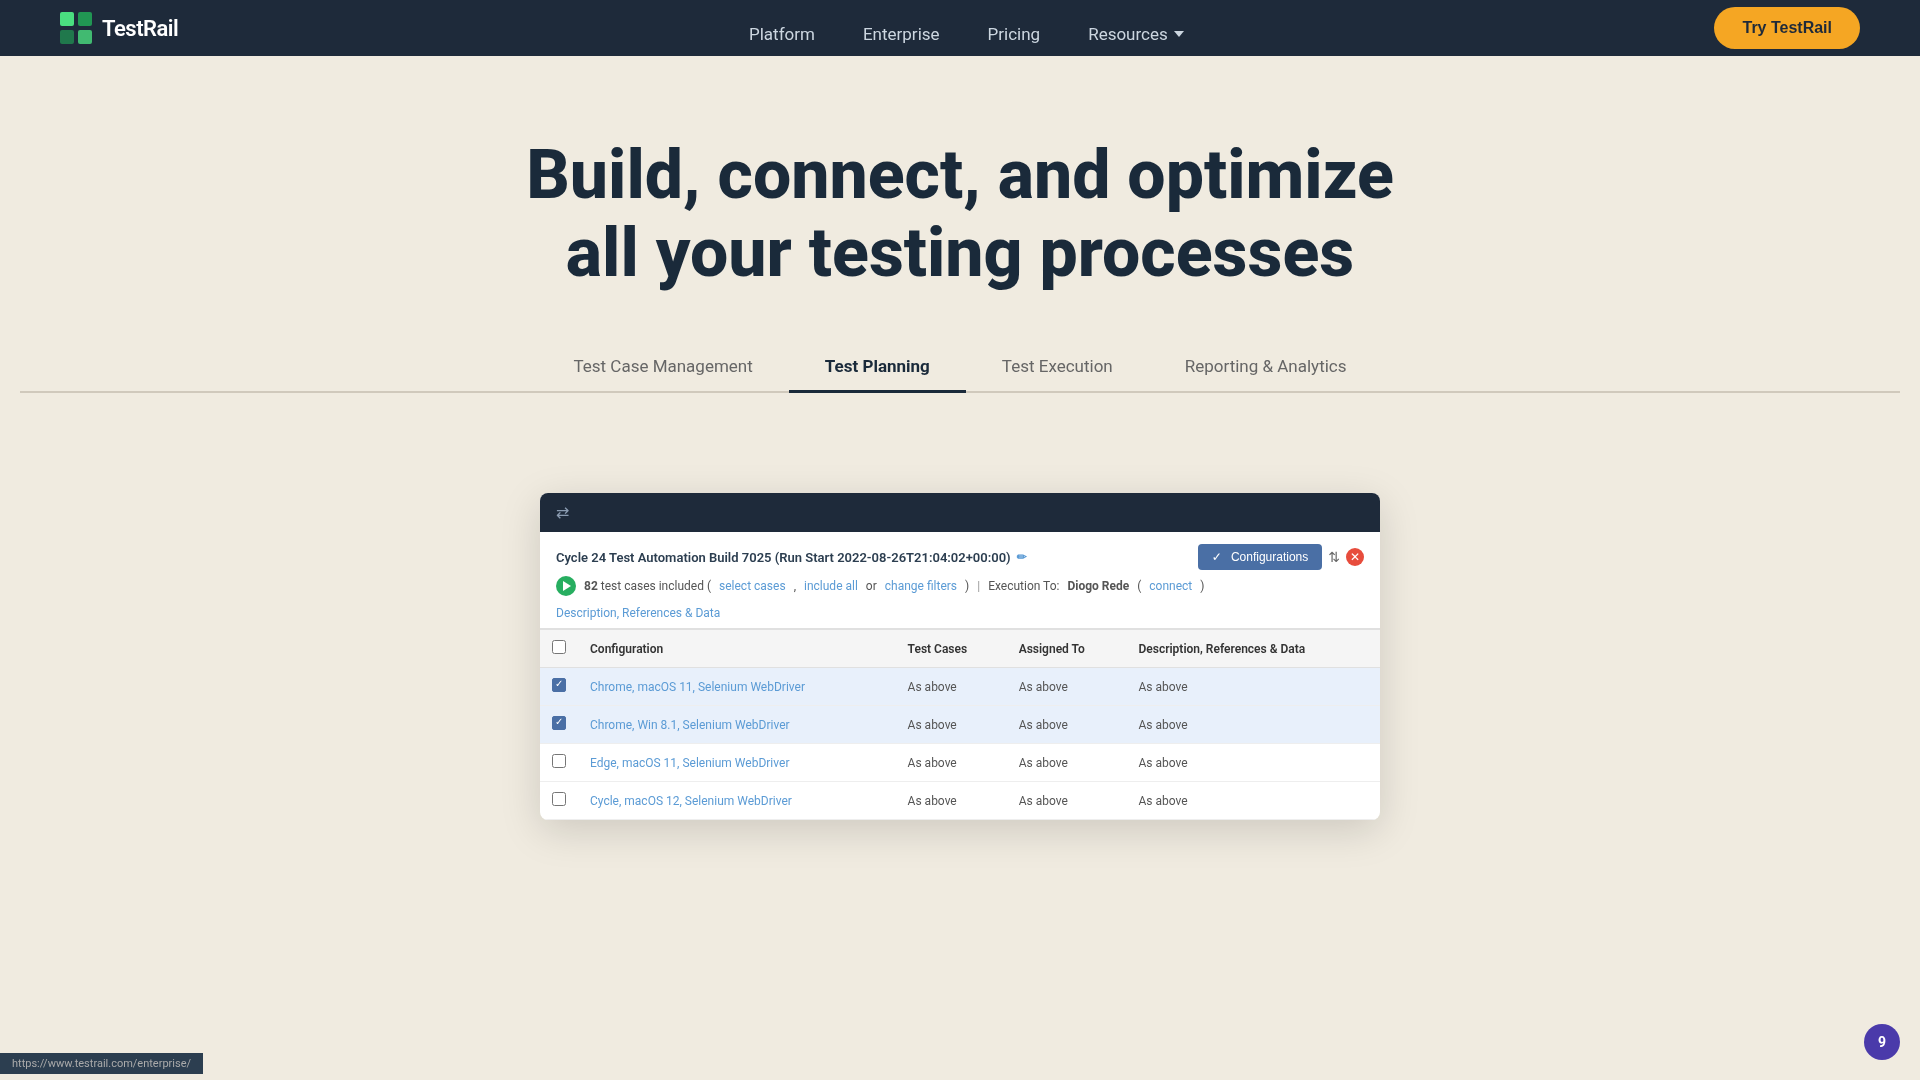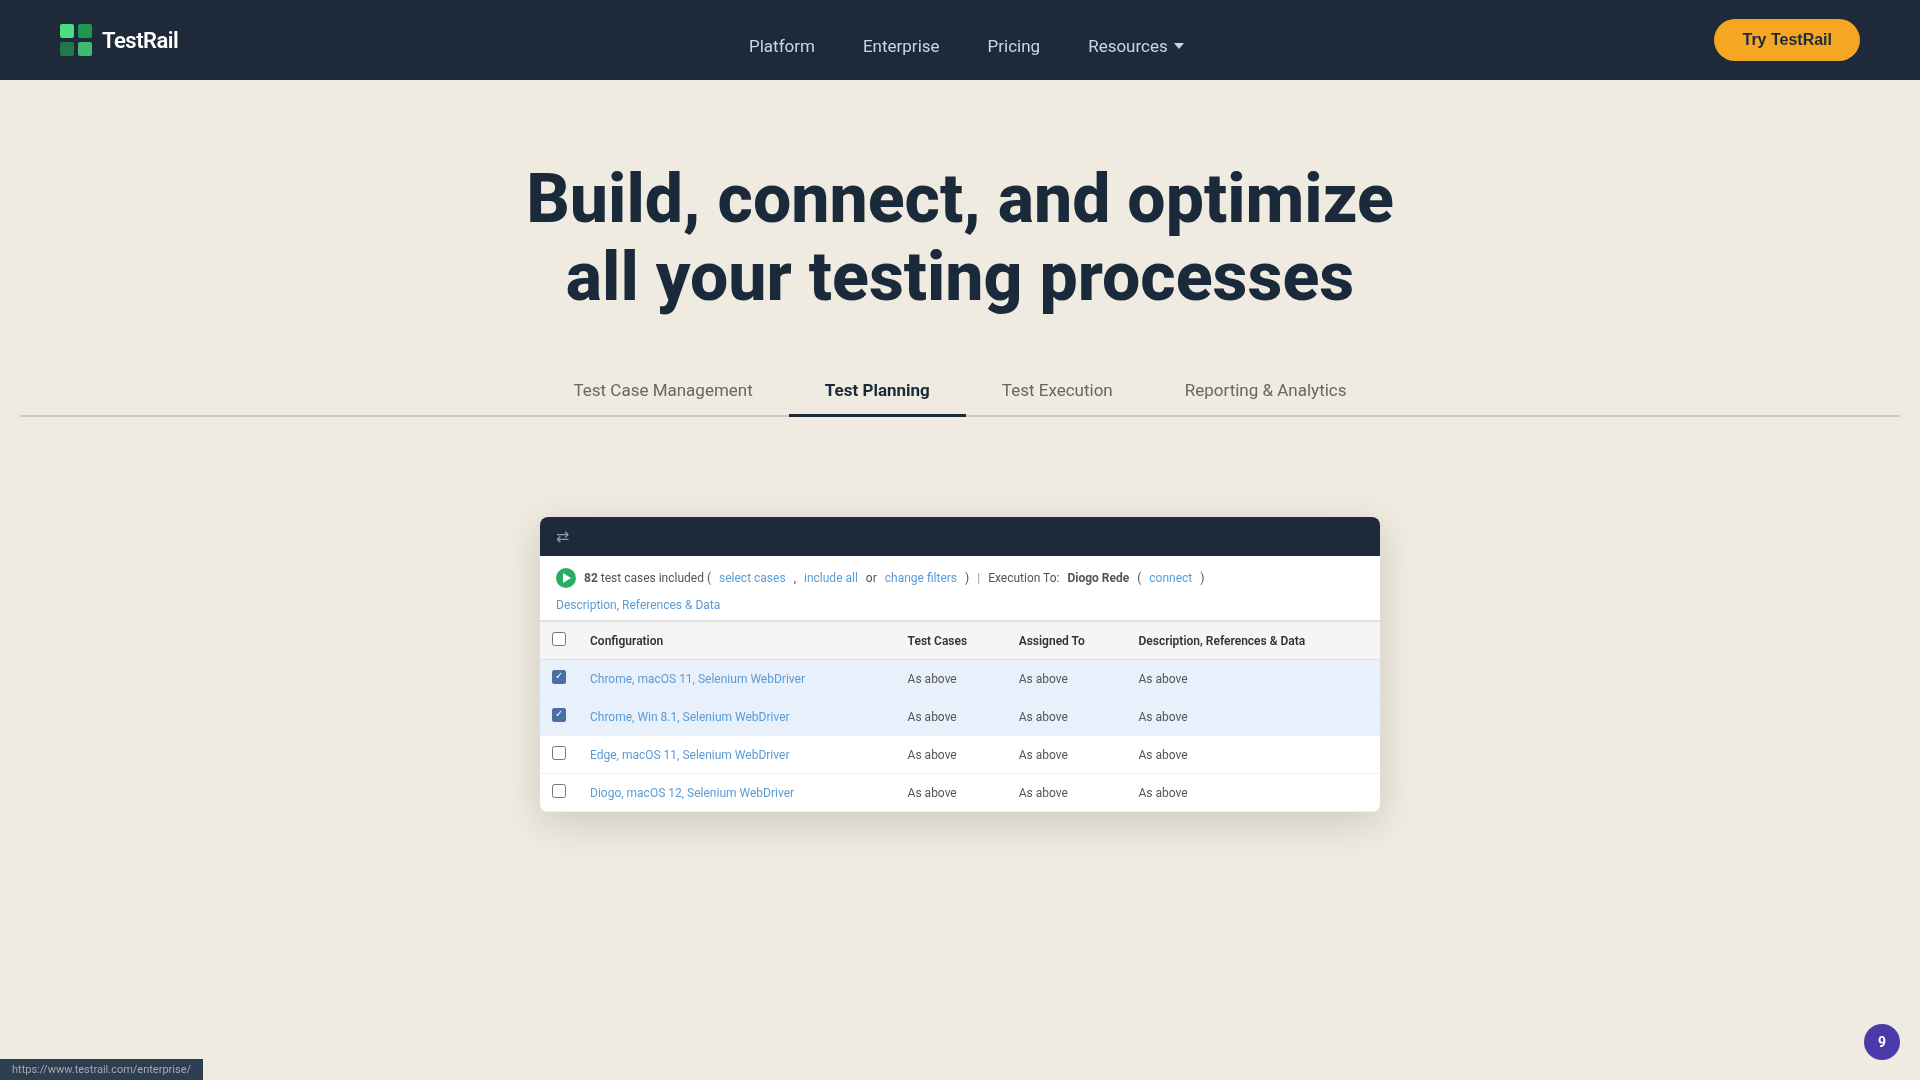--- a/index.html
+++ b/index.html
@@ -6,21 +6,21 @@
     body {
       font-family: -apple-system, BlinkMacSystemFont, 'Segoe UI', Roboto, sans-serif;
       background-color: #f0ebe0;
       min-height: 1080px;
       width: 1920px;
     }
 
     
     .nav-bar {
       background-color: #1e2a3a;
-      height: 80px;
+      height: 56px;
       display: flex;
       align-items: center;
       padding: 0 60px;
       gap: 40px;
     }
     .nav-logo {
       display: flex;
       align-items: center;
       gap: 10px;
       margin-right: 40px;
@@ -291,21 +291,21 @@
       color: white;
       font-size: 10px;
       position: absolute;
       top: -1px;
       left: 2px;
     }
 
     
     .status-bar {
       position: fixed;
-      bottom: 0;
+      bottom: 6px;
       left: 0;
       background: #2c3e50;
       color: #aaa;
       font-size: 11px;
       padding: 4px 12px;
       z-index: 100;
     }
 
     
     .notification-badge {
@@ -369,20 +369,34 @@
 </section>
 
 <div class="panel-wrapper">
   <div class="panel">
 
     <div class="panel-header">
       <span class="panel-resize-icon">⇄</span>
     </div>
 
     <div class="cycle-header">
+      <div class="cycle-title-row">
+        <div class="cycle-title">
+          <span>Cycle 24 Test Automation Build 7025 (Run Start 2022-08-26T21:04:02+00:00)</span>
+          <span class="edit-icon">✏</span>
+        </div>
+        <div class="config-actions">
+          <button class="config-btn">
+            <span class="checkmark-icon">✓</span>
+            <span>Configurations</span>
+          </button>
+          <button class="icon-btn">⇅</button>
+          <button class="close-btn">✕</button>
+        </div>
+      </div>
 
       <div class="cycle-info">
         <div class="play-icon">
           <div class="play-triangle"></div>
         </div>
         <span><strong>82</strong> <span>test cases included (</span></span>
         <a href="#">select cases</a>,
         <a href="#">include all</a>
         <span>or</span>
         <a href="#">change filters</a>)
@@ -422,21 +436,21 @@
           </tr>
           <tr>
             <td class="checkbox-cell"><input type="checkbox" class="cb" style=""></td>
             <td><a href="#" class="config-link">Edge, macOS 11, Selenium WebDriver</a></td>
             <td>As above</td>
             <td>As above</td>
             <td>As above</td>
           </tr>
           <tr>
             <td class="checkbox-cell"><input type="checkbox" class="cb" style=""></td>
-            <td><a href="#" class="config-link">Diogo, macOS 12, Selenium WebDriver</a></td>
+            <td><a href="#" class="config-link">Cycle, macOS 12, Selenium WebDriver</a></td>
             <td>As above</td>
             <td>As above</td>
             <td>As above</td>
           </tr>
         </tbody>
     </table>
   </div>
 </div>
 
 <div class="status-bar">

